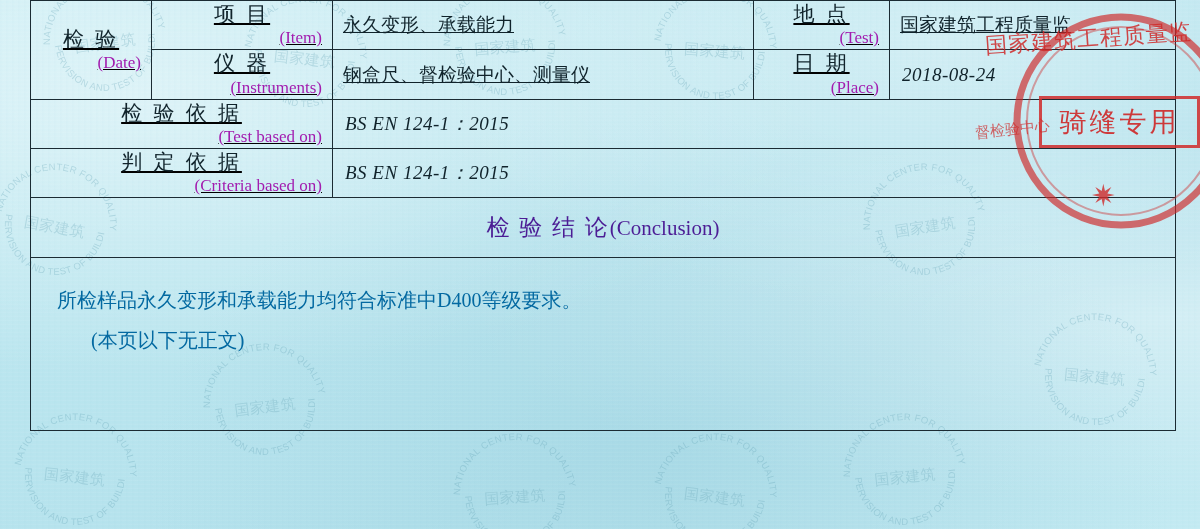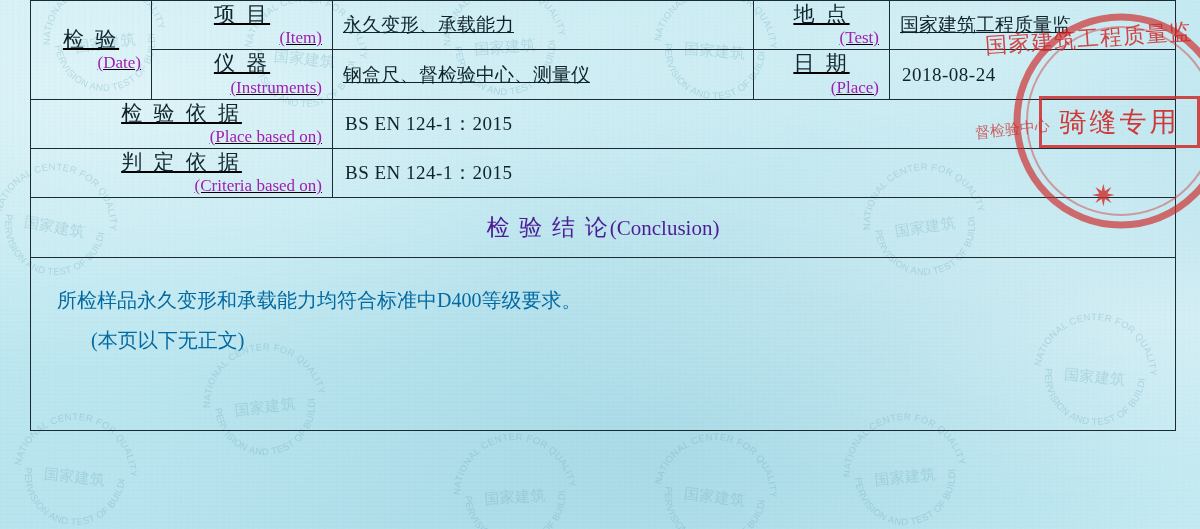--- a/index.html
+++ b/index.html
@@ -103,20 +103,21 @@
     line-height: 1.35;
     padding: 6px 10px;
     text-decoration: underline;
   }
   .val-mono {
     font-family: "Liberation Serif", serif;
     font-size: 19px;
     letter-spacing: .5px;
     color: #10232b;
     padding: 6px 12px;
+    font-style: italic;
   }
 
   td.test-label { width: 120px; }
   td.item-label { width: 180px; }
   td.item-value { width: 420px; }
   td.place-label { width: 135px; }
   td.place-value { width: 285px; }
 
   .conclusion-title {
     text-align: center;
@@ -399,21 +400,21 @@
           </td>
           <td>
             <div class="val-mono">2018-08-24</div>
           </td>
         </tr>
 
         <tr>
           <td colspan="2">
             <div class="cell-pad">
               <div class="lbl-cn">检 验 依 据</div>
-              <div class="lbl-en">(Place based on)</div>
+              <div class="lbl-en">(Test based on)</div>
             </div>
           </td>
           <td colspan="3">
             <div class="val-mono">BS EN 124-1：2015</div>
           </td>
         </tr>
 
         <tr>
           <td colspan="2">
             <div class="cell-pad">

